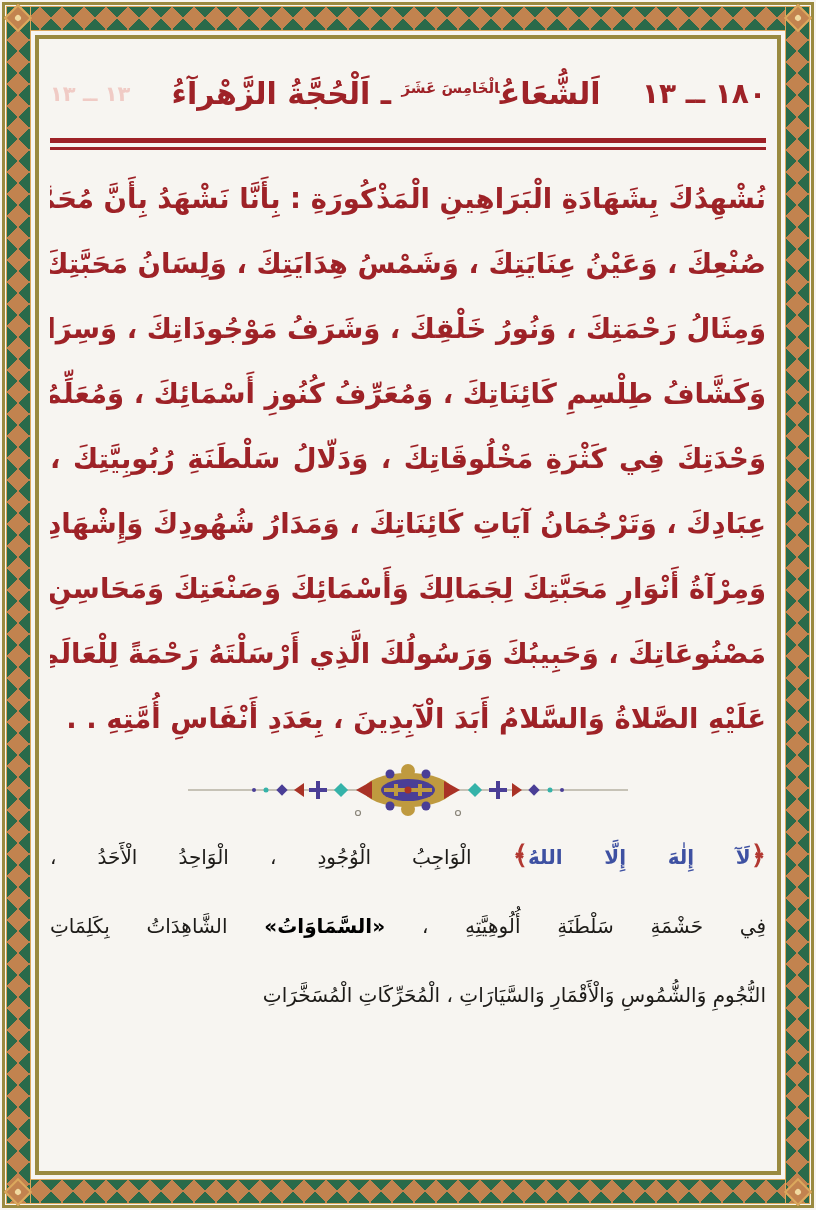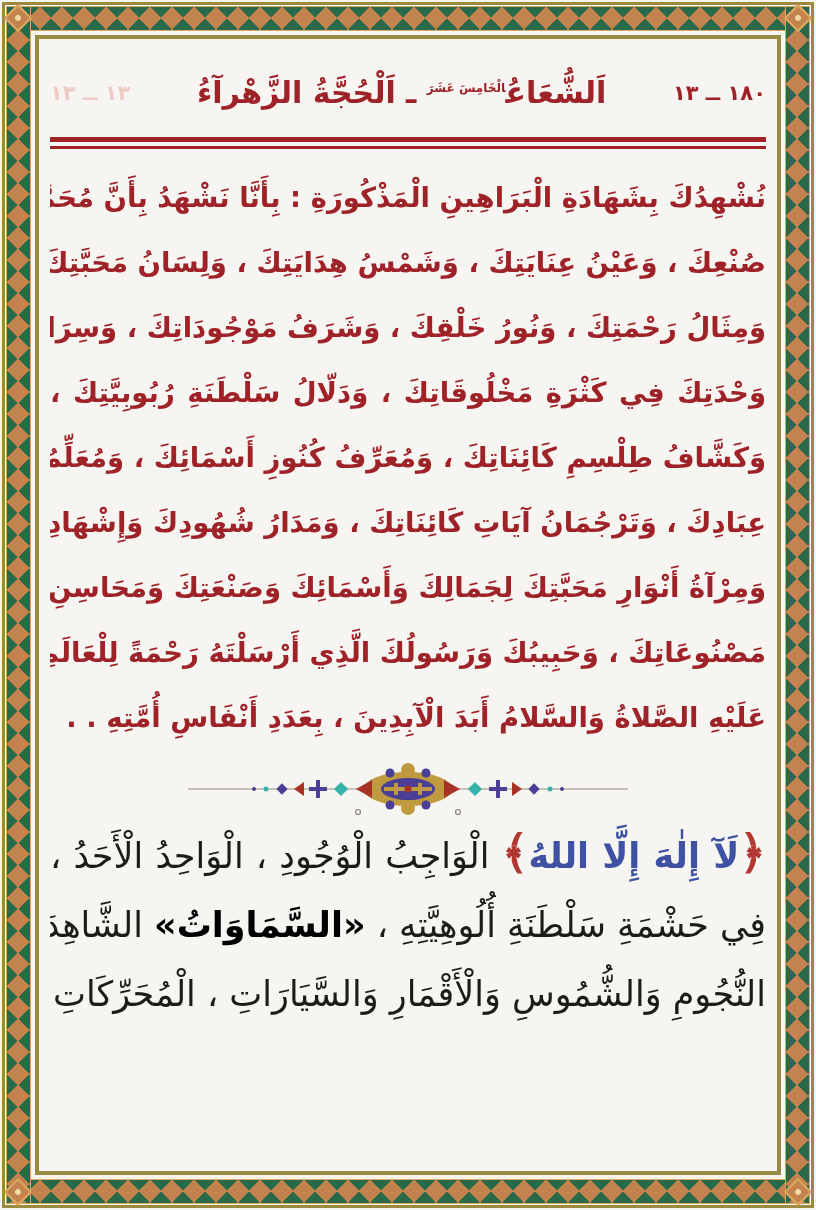--- a/index.html
+++ b/index.html
@@ -38,39 +38,39 @@
   .corner.br{bottom:8px;right:8px;}
   .frame-line-inner{position:absolute; inset:35px; border:4px solid #9a8a40; pointer-events:none;}
 
   
   .content{position:absolute; inset:44px; padding:0 6px; direction:rtl;}
 
   .header{
     display:flex; justify-content:space-between; align-items:flex-end;
     margin-top:22px; line-height:44px; font-weight:bold; color:#9e2227;
   }
-  .pageno{font-size:21px; white-space:nowrap;}
+  .pageno{font-size:28px; white-space:nowrap;}
   .title{flex:1; text-align:center; font-size:30px; white-space:nowrap;}
-  .t-sup{font-size:12px; vertical-align:super; font-weight:bold;}
+  .t-sup{font-size:15px; vertical-align:super; font-weight:bold;}
   .bleed{font-size:21px; color:#f0cbc5; white-space:nowrap;}
 
   .rule{margin-top:22px; height:4px; border-top:5px solid #9e2227; border-bottom:3px solid #9e2227;}
 
   .body-block{margin-top:16px;}
   .bline{
     font-size:27.5px; font-weight:bold; color:#9e2227; line-height:65px;
     text-align:justify; text-align-last:justify; white-space:nowrap; overflow:hidden;
   }
   .bline.last{text-align:center; text-align-last:right;}
 
   .divider-wrap{margin-top:12px; text-align:center; height:56px;}
 
   .lower-block{margin-top:4px;}
   .kline{
-    font-size:35px; color:#1d1b18; line-height:69px;
+    font-size:20px; color:#1d1b18; line-height:69px;
     text-align:justify; text-align-last:justify; white-space:nowrap; overflow:hidden;
   }
   .kline.last{text-align:left; text-align-last:right;}
   .kalima{color:#3e51a2; font-weight:bold;}
   .bracket{color:#b23831; font-weight:bold; font-size:1.3em; line-height:0;}
   .red-word{color:#000000; font-weight:bold;}
 </style>
 </head>
 <body>
 
@@ -97,22 +97,22 @@
       </span>
       <span class="bleed">١٣ ــ ١٣</span>
     </div>
 
     <div class="rule"></div>
 
     <div class="body-block">
       <div class="bline">نُشْهِدُكَ بِشَهَادَةِ الْبَرَاهِينِ الْمَذْكُورَةِ : بِأَنَّا نَشْهَدُ بِأَنَّ مُحَمَّداً</div>
       <div class="bline">صُنْعِكَ ، وَعَيْنُ عِنَايَتِكَ ، وَشَمْسُ هِدَايَتِكَ ، وَلِسَانُ مَحَبَّتِكَ ،</div>
       <div class="bline">وَمِثَالُ رَحْمَتِكَ ، وَنُورُ خَلْقِكَ ، وَشَرَفُ مَوْجُودَاتِكَ ، وَسِرَاجُ</div>
+      <div class="bline">وَكَشَّافُ طِلْسِمِ كَائِنَاتِكَ ، وَمُعَرِّفُ كُنُوزِ أَسْمَائِكَ ، وَمُعَلِّمُ</div>
       <div class="bline">وَحْدَتِكَ فِي كَثْرَةِ مَخْلُوقَاتِكَ ، وَدَلّالُ سَلْطَنَةِ رُبُوبِيَّتِكَ ،</div>
-      <div class="bline">وَكَشَّافُ طِلْسِمِ كَائِنَاتِكَ ، وَمُعَرِّفُ كُنُوزِ أَسْمَائِكَ ، وَمُعَلِّمُ</div>
       <div class="bline">عِبَادِكَ ، وَتَرْجُمَانُ آيَاتِ كَائِنَاتِكَ ، وَمَدَارُ شُهُودِكَ وَإِشْهَادِكَ ،</div>
       <div class="bline">وَمِرْآةُ أَنْوَارِ مَحَبَّتِكَ لِجَمَالِكَ وَأَسْمَائِكَ وَصَنْعَتِكَ وَمَحَاسِنِ</div>
       <div class="bline">مَصْنُوعَاتِكَ ، وَحَبِيبُكَ وَرَسُولُكَ الَّذِي أَرْسَلْتَهُ رَحْمَةً لِلْعَالَمِينَ ؛</div>
       <div class="bline last">عَلَيْهِ الصَّلاةُ وَالسَّلامُ أَبَدَ الْآبِدِينَ ، بِعَدَدِ أَنْفَاسِ أُمَّتِهِ . .</div>
     </div>
 
     <div class="divider-wrap">
       <svg width="460" height="56" viewBox="0 0 460 56">
         <line x1="10" y1="27" x2="450" y2="27" stroke="#b6b0a2" stroke-width="1.5"></line>
 

